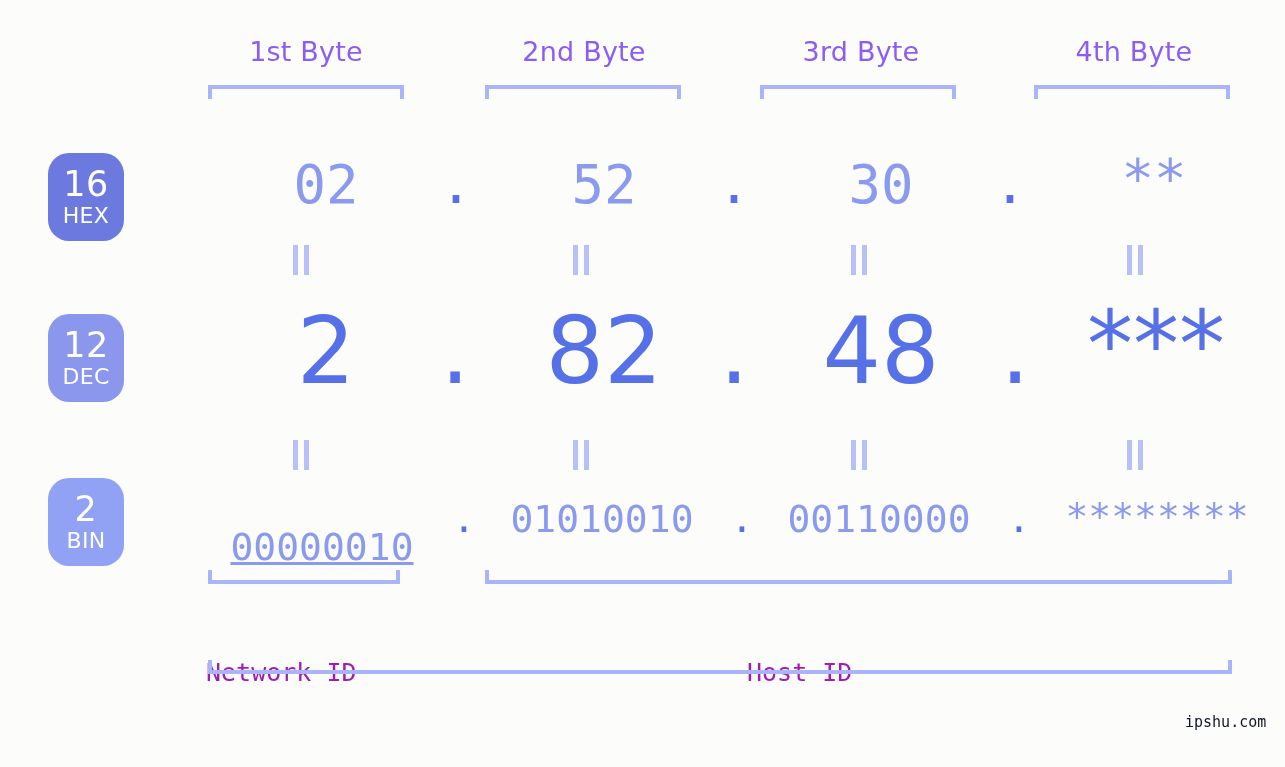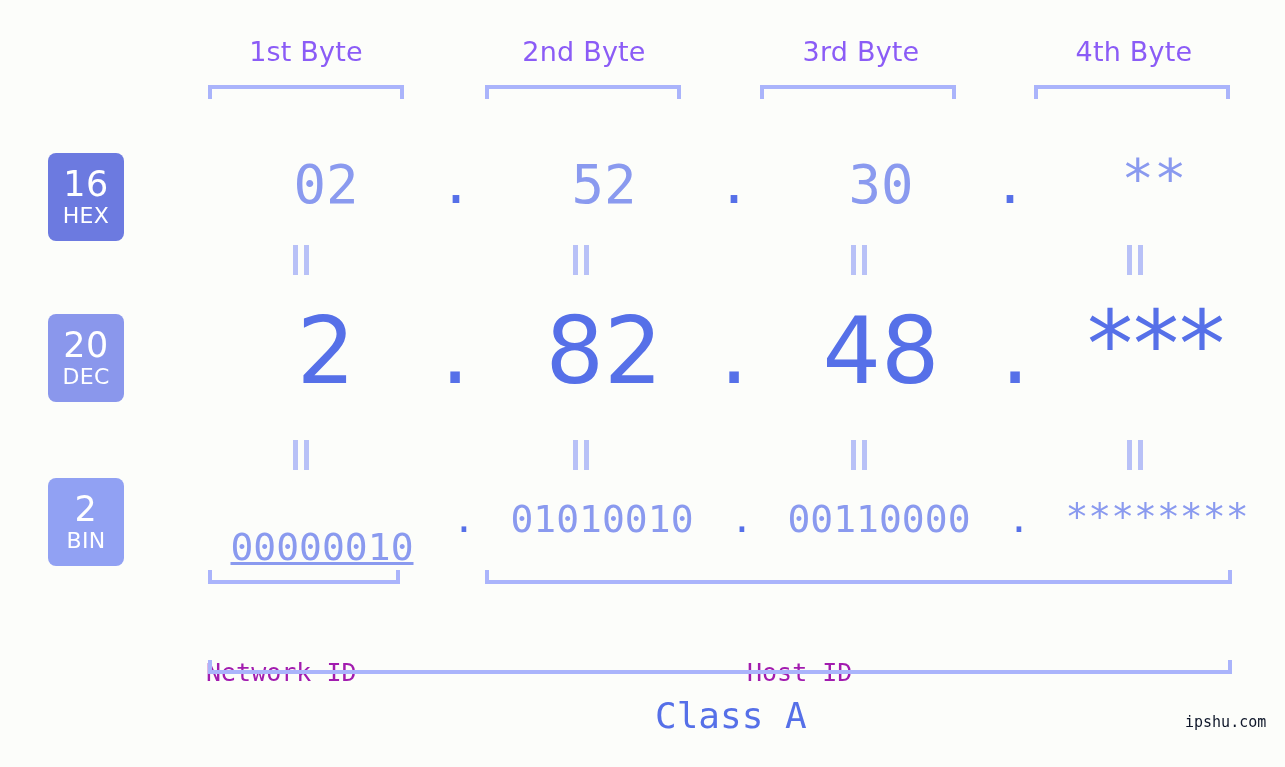--- a/index.html
+++ b/index.html
@@ -47,21 +47,21 @@
     border-bottom: 4px solid #aab4fb;
     border-left: 4px solid #aab4fb;
     border-right: 4px solid #aab4fb;
   }
 
   
   .badge {
     position: absolute;
     width: 76px;
     height: 88px;
-    border-radius: 8px;
+    border-radius: 21px;
     color: #ffffff;
     display: flex;
     flex-direction: column;
     align-items: center;
     justify-content: center;
     line-height: 1;
   }
   .badge .num {
     font-size: 35px;
     font-weight: 400;
@@ -202,21 +202,21 @@
   <div class="eq" style="left:848px; top:245px;">
       <span></span>
       <span></span>
     </div>
   <div class="eq" style="left:1124px; top:245px;">
       <span></span>
       <span></span>
     </div>
 
   <div class="badge" style="left:48px; top:314px; background:#8a97ec;">
-    <span class="num">20</span>
+    <span class="num">12</span>
     <span class="nm">DEC</span>
   </div>
 
   <div class="dec-row">
     <div class="val" style="left:206px; top:306px; width:200px;">2</div>
     <div class="val dot" style="left:385px; top:306px; width:100px;">.</div>
     <div class="val" style="left:484px; top:306px; width:200px;">82</div>
     <div class="val dot" style="left:664px; top:306px; width:100px;">.</div>
     <div class="val" style="left:761px; top:306px; width:200px;">48</div>
     <div class="val dot" style="left:945px; top:306px; width:100px;">.</div>
@@ -256,17 +256,16 @@
   </div>
 
   <div class="bracket-bottom" style="left:208px; top:570px; width:192px;"></div>
   <div class="bracket-bottom" style="left:485px; top:570px; width:747px;"></div>
 
   <div class="id-label" style="left:206px; top:615px; width:200px;">Network ID</div>
   <div class="id-label" style="left:747px; top:615px; width:200px;">Host ID</div>
 
   <div class="bracket-bottom" style="left:208px; top:660px; width:1024px;"></div>
 
-  <div class="class-label" style="left:655px; top:695px;">Class A</div>
 
   <div class="watermark" style="left:1185px; top:713px;">ipshu.com</div>
 
 </div>
 
 </body></html>

